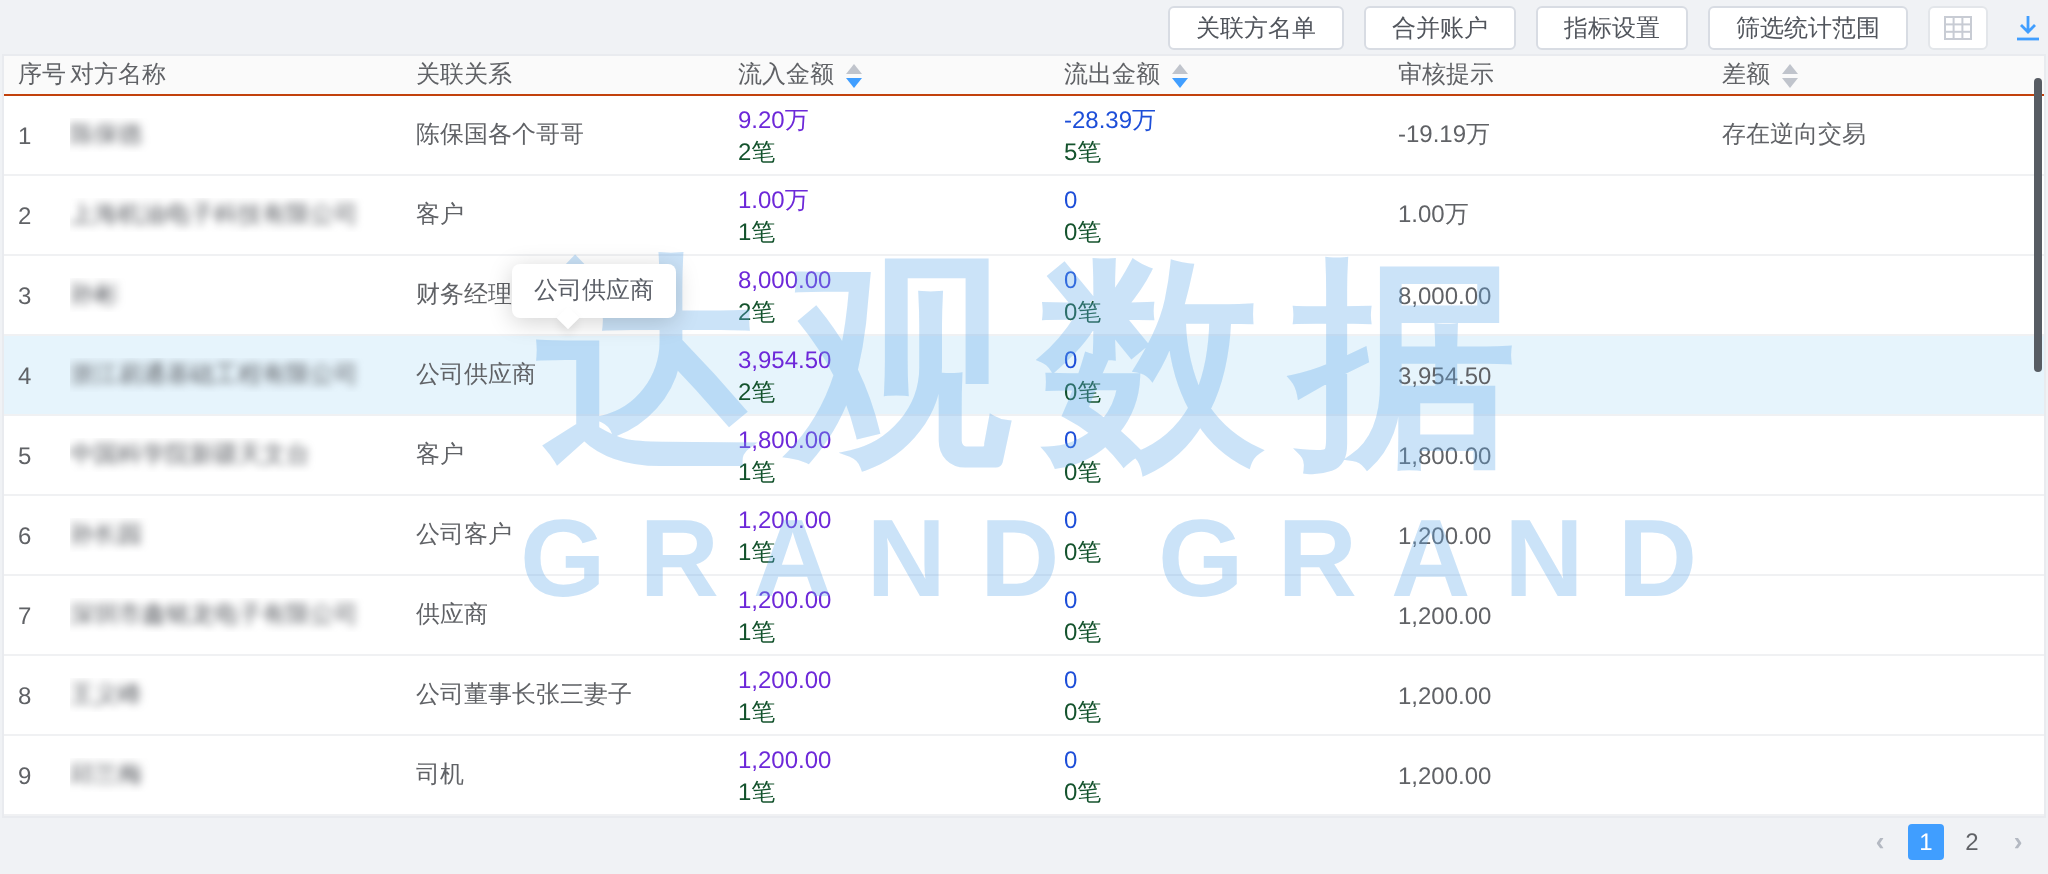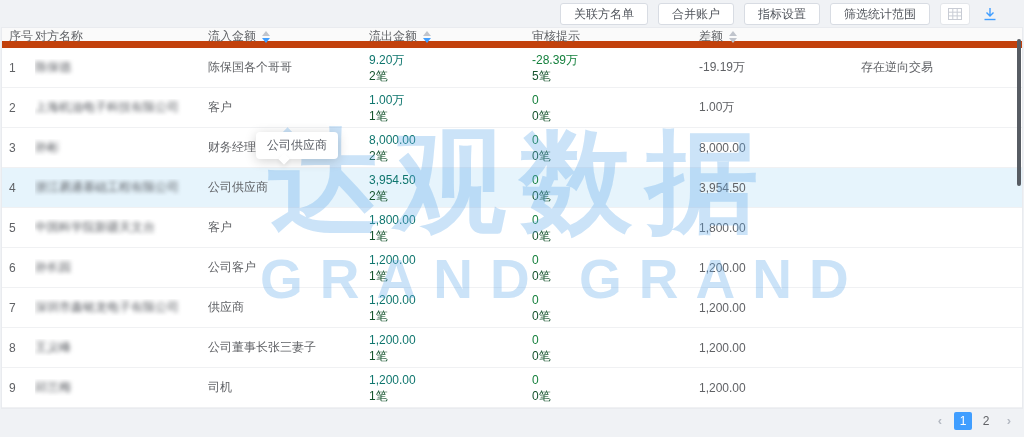--- a/index.html
+++ b/index.html
@@ -3,36 +3,36 @@
 <meta charset="utf-8">
 <style>
   *{box-sizing:border-box;margin:0;padding:0}
   html,body{width:1024px;height:437px}
   body{
     background:#f0f2f5;
     font-family:"Liberation Sans","DejaVu Sans",sans-serif;
     position:relative;overflow:hidden;
   }
   
-  .toolbar{position:absolute;top:0;left:0;right:0;height:27px;display:flex;align-items:center;justify-content:flex-end;gap:10px;padding-right:24px}
+  .toolbar{position:absolute;top:0;left:0;right:0;height:27px;display:flex;align-items:center;justify-content:flex-end;gap:10px;padding-right:0}
   .btn{font-size:12px;color:#51555c;background:#fff;border:1px solid #d8dce3;border-radius:3px;height:22px;padding:0 13px;cursor:pointer;font-family:inherit;line-height:20px;white-space:nowrap}
   .icon-btn{height:22px;width:30px;background:#fff;border:1px solid #e3e6ea;border-radius:3px;display:flex;align-items:center;justify-content:center;cursor:pointer}
   .icon-btn.plain{border:none;background:transparent;width:20px;padding:0}
   
   .table{position:absolute;top:27px;left:1px;width:1022px;background:#fff;border:1px solid #e9ebef}
   .thead,.tr{display:grid;grid-template-columns:33px 173px 161px 163px 167px 162px 1fr;align-items:center;font-size:12px;color:#606266}
-  .thead{height:20px;background:#fafafa;border-bottom:7px solid #c2410c}
+  .thead{height:20px;background:#fafafa;border-bottom:1px solid #c2410c}
   .th{display:flex;align-items:center;gap:4px;white-space:nowrap}
   .c1{padding-left:7px}
   .tr{height:40px;border-bottom:1px solid #f0f1f3;background:#fff}
   .tr.highlight{background:#e6f4fc}
   .td{white-space:nowrap;overflow:hidden}
   .amt-cell{display:flex;flex-direction:column;justify-content:center;line-height:16px;height:100%}
-  .blue{color:#0f766e}
-  .red{color:#15803d}
+  .blue{color:#6d28d9}
+  .red{color:#1d4ed8}
   .cnt{color:#14532d}
   .blurred{filter:blur(2px);color:#55585e}
   
   .carets{display:inline-flex;flex-direction:column;gap:2px;margin-left:2px;cursor:pointer}
   .caret-up{width:0;height:0;border-left:4px solid transparent;border-right:4px solid transparent;border-bottom:5px solid #c0c4cc}
   .caret-down{width:0;height:0;border-left:4px solid transparent;border-right:4px solid transparent;border-top:5px solid #c0c4cc}
   .caret-down.active{border-top-color:#409eff}
   
   .watermark{position:absolute;inset:0;pointer-events:none;z-index:5;color:rgba(96,170,235,0.33);font-weight:bold}
   .wm1{position:absolute;left:266px;top:98px;font-size:112px;letter-spacing:14px;line-height:1}
@@ -75,20 +75,23 @@
 
 <div class="table">
   <div class="thead">
     <div class="th c1">
         <span>序号</span>
       </div>
     <div class="th">
         <span>对方名称</span>
       </div>
     <div class="th">
+        <span>关联关系</span>
+      </div>
+    <div class="th">
       <span>流入金额</span>
       <span class="carets">
           <i class="caret-up"></i>
           <i class="caret-down active"></i>
         </span>
     </div>
     <div class="th">
       <span>流出金额</span>
       <span class="carets">
           <i class="caret-up"></i>

